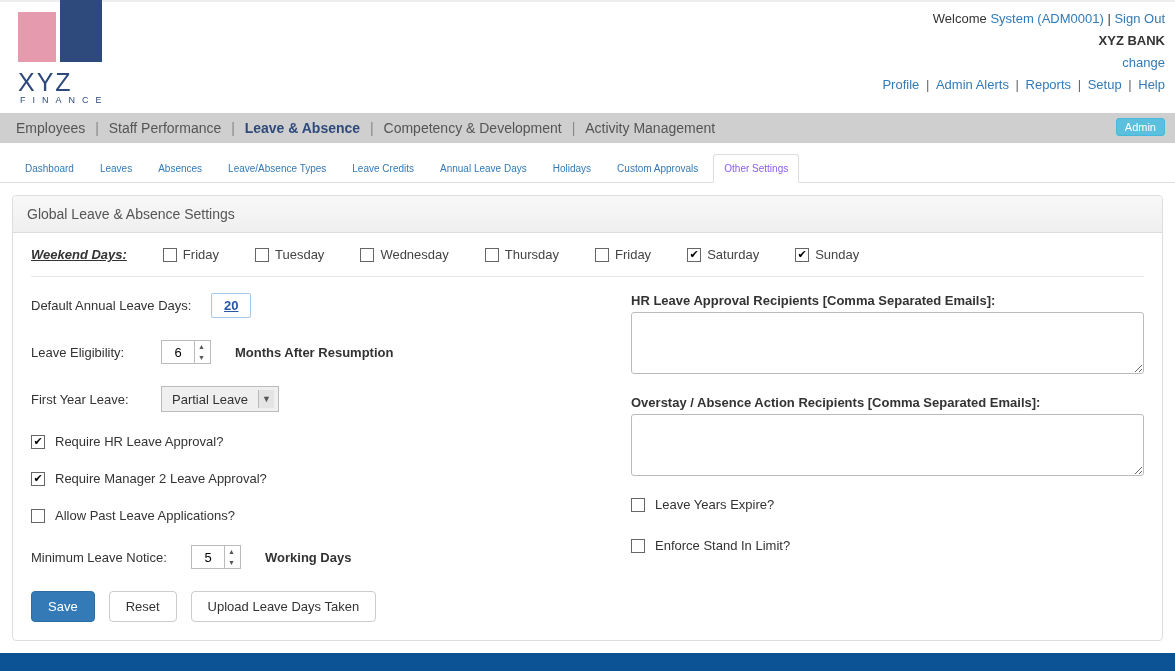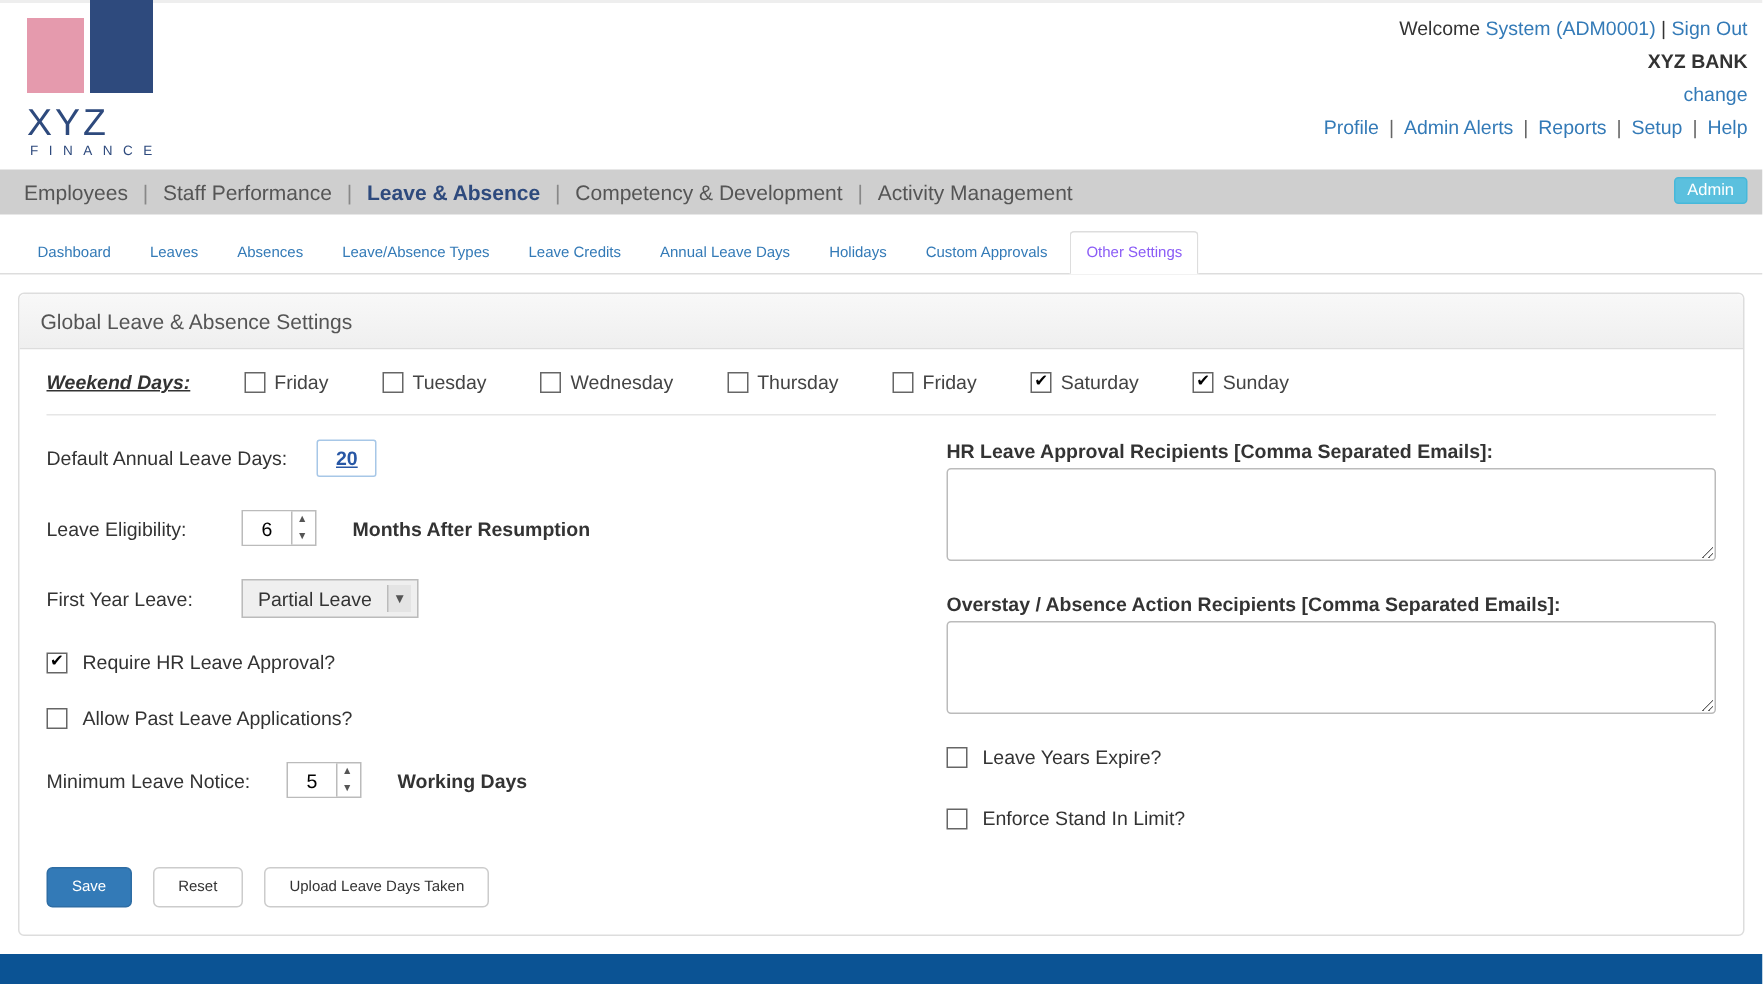--- a/index.html
+++ b/index.html
@@ -152,21 +152,21 @@
   .textarea {
     width:100%; height:62px; border:1px solid #bbb; border-radius:3px;
     resize:both; padding:6px; font-family:inherit; font-size:13px;
     margin-bottom:18px; background:#fff;
   }
 
   
   .btn-row { display:flex; gap:14px; margin-top:12px;}
   .btn {
     border:1px solid #ccc; background:#fff; color:#333;
-    padding:7px 16px; border-radius:4px; font-size:10px;margin-top:24px;
+    padding:7px 16px; border-radius:4px; font-size:13px;
   }
   .btn.primary { background:#337ab7; border-color:#2e6da4; color:#fff;}
 
   
   .footer {
     background:#0b5394;
     color:#e8e8e8;
     padding:10px 14px;
     display:flex;
     justify-content:space-between;
@@ -288,20 +288,24 @@
           <span class="select-box">
             <span>Partial Leave</span>
             <span class="caret">▼</span>
           </span>
         </div>
         <div class="chk-line">
           <span class="chk checked"></span>
           <span>Require HR Leave Approval?</span>
         </div>
         <div class="chk-line">
+          <span class="chk checked"></span>
+          <span>Require Manager 2 Leave Approval?</span>
+        </div>
+        <div class="chk-line">
           <span class="chk"></span>
           <span>Allow Past Leave Applications?</span>
         </div>
         <div class="form-row" style="margin-top:10px;">
           <span class="form-label" style="width:150px">Minimum Leave Notice:</span>
           <span class="num-input">
             <input value="5" style="">
             <span class="num-spin">
                 <div>▲</div>
                 <div>▼</div>

